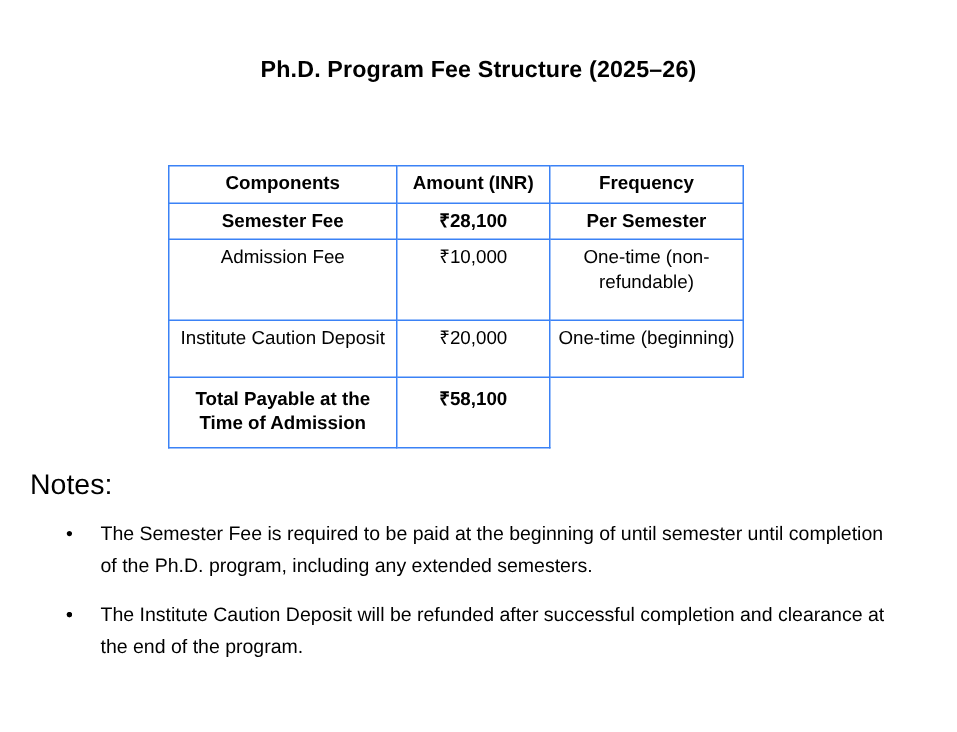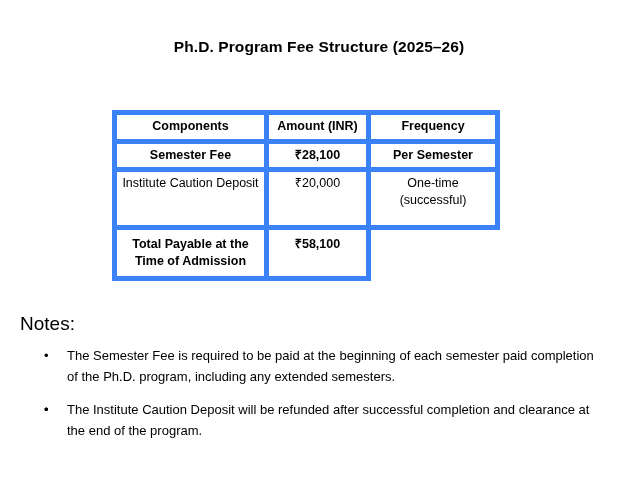--- a/index.html
+++ b/index.html
@@ -43,21 +43,21 @@
     border-collapse: collapse;
     table-layout: fixed;
     font-size: 12.5px;
   }
   .fee-table col.c-comp   { width: 152px; }
   .fee-table col.c-amt    { width: 102px; }
   .fee-table col.c-freq   { width: 129px; }
 
   .fee-table td,
   .fee-table th {
-    border: 5px solid #3b82f6;
+    border: 1px solid #3b82f6;
     text-align: center;
     vertical-align: top;
     padding: 3px 5px 6px 5px;
     line-height: 1.32;
     font-weight: normal;
   }
   .fee-table th {
     font-weight: bold;
     padding: 3px 5px 4px 5px;
   }
@@ -131,38 +131,43 @@
         <th>Frequency</th>
       </tr>
     </thead>
     <tbody>
       <tr class="row-emph">
         <td>Semester Fee</td>
         <td>₹28,100</td>
         <td>Per Semester</td>
       </tr>
       <tr class="row-tall">
+        <td>Admission Fee</td>
+        <td>₹10,000</td>
+        <td>One-time (non-refundable)</td>
+      </tr>
+      <tr class="row-tall">
         <td>Institute Caution Deposit</td>
         <td>₹20,000</td>
-        <td>One-time (successful)</td>
+        <td>One-time (beginning)</td>
       </tr>
       <tr class="row-total">
         <td>Total Payable at the Time of Admission</td>
         <td>₹58,100</td>
         <td class="no-box"></td>
       </tr>
     </tbody>
   </table>
 
   <div class="notes-label">Notes:</div>
 
   <ul class="notes-list">
     <li>
       <span class="bullet">•</span>
-      <span>The Semester Fee is required to be paid at the beginning of each semester paid completion of the Ph.D. program, including any extended semesters.</span>
+      <span>The Semester Fee is required to be paid at the beginning of until semester until completion of the Ph.D. program, including any extended semesters.</span>
     </li>
     <li>
       <span class="bullet">•</span>
     </li>
     <li>
       <span class="bullet">•</span>
       <span>The Institute Caution Deposit will be refunded after successful completion and clearance at the end of the program.</span>
     </li>
   </ul>
 

